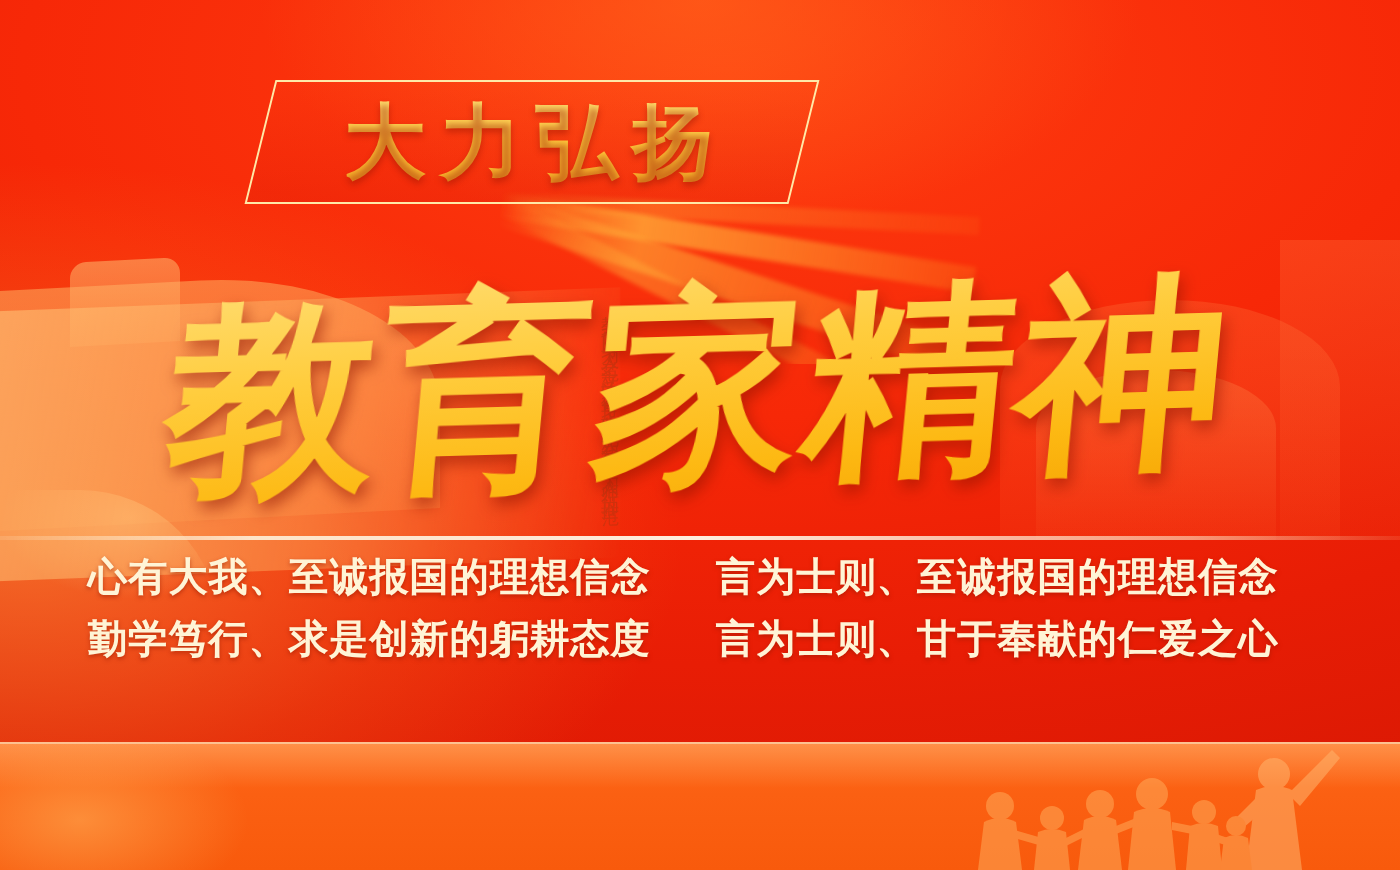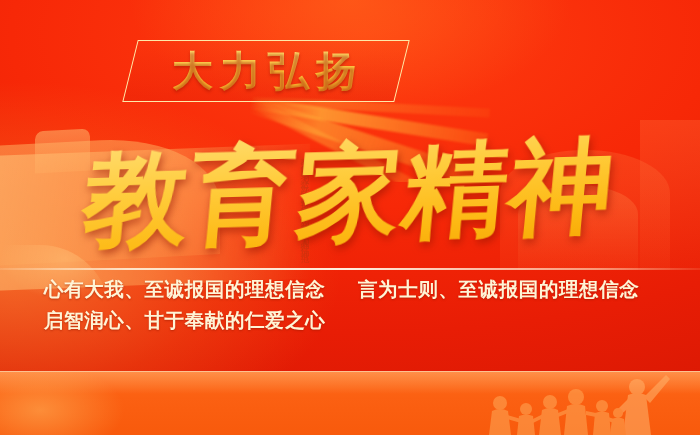--- a/index.html
+++ b/index.html
@@ -204,21 +204,22 @@
   <div class="badge"></div>
   <div class="badge-text">大力弘扬</div>
 
   <div class="title">教育家精神</div>
 
   <div class="divider"></div>
 
   <div class="slogans">
     <div class="slogan">心有大我、至诚报国的理想信念</div>
     <div class="slogan col-r">言为士则、至诚报国的理想信念</div>
-    <div class="slogan">启智润心、甘于奉献的仁爱之心</div>
+    <div class="slogan col-r">勤学笃行、求是创新的躬耕态度</div>
+    <div class="slogan">言为士则、甘于奉献的仁爱之心</div>
   </div>
 
   <div class="band">
     <div class="band-sheen"></div>
     <div class="band-left-glow"></div>
 
     <svg class="silhouettes" viewBox="0 0 310 64" preserveAspectRatio="none">
 
       <g fill="#ffb36b">
         <circle cx="247" cy="16" r="8"></circle>

